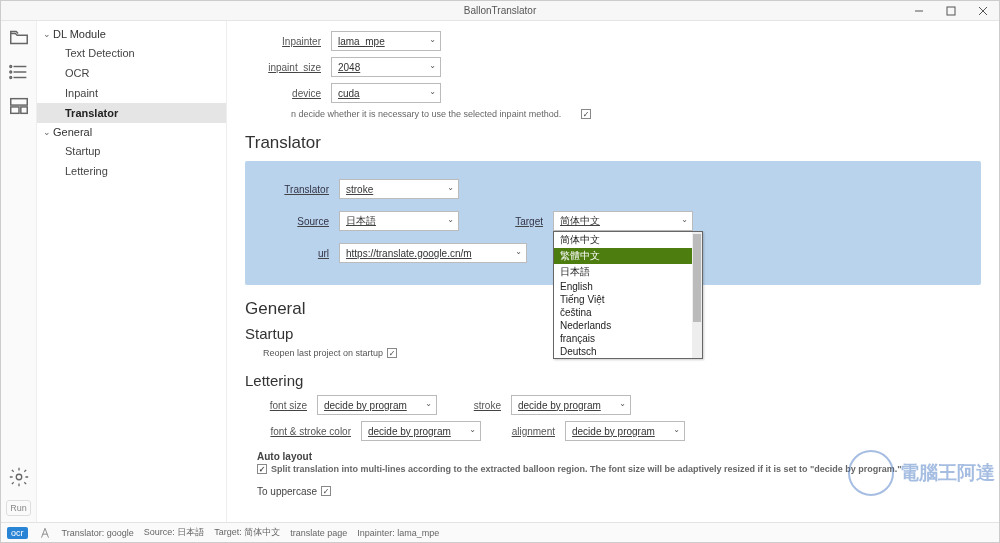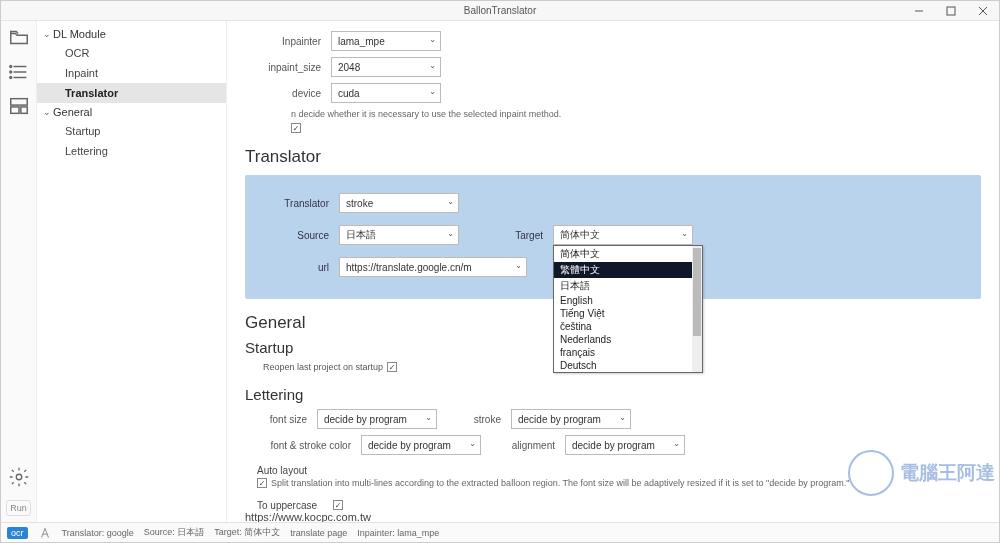--- a/index.html
+++ b/index.html
@@ -15,38 +15,38 @@
   .iconcol .spacer { flex:1; }
   .iconcol .run { font-size:9px; color:#888; border:1px solid #ddd; border-radius:3px; padding:2px 3px; margin-bottom:6px;}
   .sidebar { width:190px; background:#fff; border-right:1px solid #eee; font-size:11px; padding-top:4px;}
   .tree-header { display:flex; align-items:center; padding:3px 6px; cursor:pointer; color:#333;}
   .tree-header .chev { width:10px; font-size:9px; color:#666;}
   .tree-item { padding:4px 6px 4px 28px; cursor:pointer; color:#444;}
   .tree-item.active { background:#e5e5e5; font-weight:600; color:#222;}
   .main { flex:1; overflow:auto; position:relative; padding:0 18px 10px 18px; font-size:11px; color:#444;}
   .section-title { font-size:17px; color:#333; margin:14px 0 6px 0; font-weight:400;}
   .section-title.sub { font-size:15px; }
-  .row { display:flex; align-items:center; margin:6px 0; }
+  .row { display:flex; align-items:center; margin:6px 0;text-decoration:underline; }
   .row .lbl { width:70px; text-align:right; margin-right:10px; font-size:10px; color:#555;}
   .row .lbl.wide { width:100px; }
   .sel { position:relative; height:20px; border:1px solid #bbb; background:#fff; font-size:10px; padding:0 18px 0 6px; display:flex; align-items:center; min-width:110px; color:#333;}
   .sel .caret { position:absolute; right:4px; top:3px; font-size:8px; color:#555;}
-  .note { font-size:9px; color:#666; display:flex; gap:4px; margin:6px 0 0 40px;flex-direction:column;}
+  .note { font-size:9px; color:#666; display:flex; gap:20px; margin:6px 0 0 40px;}
   .chk { width:10px; height:10px; border:1px solid #888; display:inline-flex; align-items:center; justify-content:center; font-size:8px; color:#444; background:#fff;}
   .trans-panel { background:#b9d3ed; border-radius:2px; padding:12px 14px 16px 14px; margin-top:8px; position:relative;}
   .trans-panel .row .lbl { color:#334; }
   .pair { display:flex; gap:40px; }
   .hint { font-size:9px; color:#555; margin:6px 0 0 6px;}
   .group { margin-left:6px; }
   .statusbar { height:20px; border-top:1px solid #e3e3e3; display:flex; align-items:center; font-size:9px; color:#666; padding:0 6px; gap:10px; background:#fafafa;}
   .statusbar .ocr-badge { background:#2a84d6; color:#fff; font-size:9px; padding:1px 4px; border-radius:2px; text-transform:lowercase;}
   .statusbar .mini-icon { width:14px; height:14px; color:#888;}
   .dropdown { position:absolute; background:#fff; border:1px solid #666; font-size:10px; min-width:130px; z-index:50; box-shadow:1px 1px 2px rgba(0,0,0,.2);}
   .dropdown .opt { padding:1px 6px; color:#222; white-space:nowrap;}
-  .dropdown .opt.sel-opt { background:#0f172a; color:#fff;}
+  .dropdown .opt.sel-opt { background:#4d7c0f; color:#fff;}
   .dropdown .scroll { position:absolute; right:0; top:0; bottom:0; width:10px; background:#eee;}
   .dropdown .scroll .thumb{ position:absolute; left:1px; right:1px; top:2px; height:70%; background:#bbb;}
   .watermark { position:absolute; right:4px; bottom:26px; opacity:.45; font-size:19px; color:#3b6fbf; font-weight:700; display:flex; align-items:center; gap:6px; pointer-events:none;}
   .watermark .face { width:46px; height:46px; border:2px solid #3b6fbf; border-radius:50%; position:relative;}
   .cursor { position:absolute; width:10px; height:10px; pointer-events:none;}
   .cursor svg{width:12px;height:12px;}
 </style>
 </head>
 <body>
 
@@ -108,20 +108,21 @@
           </svg>
         </div>
       <div class="run">Run</div>
     </div>
 
     <div class="sidebar">
       <div class="tree-header">
           <span class="chev">⌄</span>
           <span>DL Module</span>
         </div>
+      <div class="tree-item">Text Detection</div>
       <div class="tree-item">OCR</div>
       <div class="tree-item">Inpaint</div>
       <div class="tree-item active">Translator</div>
       <div class="tree-header">
           <span class="chev">⌄</span>
           <span>General</span>
         </div>
       <div class="tree-item">Startup</div>
       <div class="tree-item">Lettering</div>
     </div>
@@ -235,38 +236,37 @@
           <div class="sel" style="width:120px">
               <span>decide by program</span>
               <span class="caret">⌄</span>
             </div>
           <span class="lbl" style="width:60px; margin-left:14px;">alignment</span>
           <div class="sel" style="width:120px">
               <span>decide by program</span>
               <span class="caret">⌄</span>
             </div>
         </div>
-        <div style="margin:10px 0 0 6px;">
+        <div style="margin:10px 0 0 6px;font-weight:bold;">
           <div style="font-size:10px;color:#444;">Auto layout</div>
           <div style="display:flex;align-items:flex-start;gap:4px;margin-top:2px;">
             <span class="chk">✓</span>
             <span style="font-size:9px;color:#666;">Split translation into multi-lines according to the extracted balloon region. The font size will be adaptively resized if it is set to "decide by program."</span>
           </div>
         </div>
-        <div style="margin:12px 0 0 6px; display:flex; gap:16px;">
+        <div style="margin:12px 0 0 6px; display:flex; gap:4px;">
           <span style="font-size:10px;">To uppercase</span>
           <span class="chk">✓</span>
         </div>
       </div>
 
       <div class="watermark">
         <div class="face"></div>
         <span>電腦王阿達</span>
       </div>
-      <div class="site">https://www.kocpc.com.tw</div>
     </div>
   </div>
 
   <div class="statusbar">
     <span class="ocr-badge">ocr</span>
     <span class="mini-icon"><svg viewBox="0 0 24 24" fill="none" stroke="currentColor" stroke-width="1.6">
           <path d="M6 20 L12 4 L18 20 M8 14 H16"></path>
         </svg></span>
     <span>Translator: google</span>
     <span>Source: 日本語</span>

